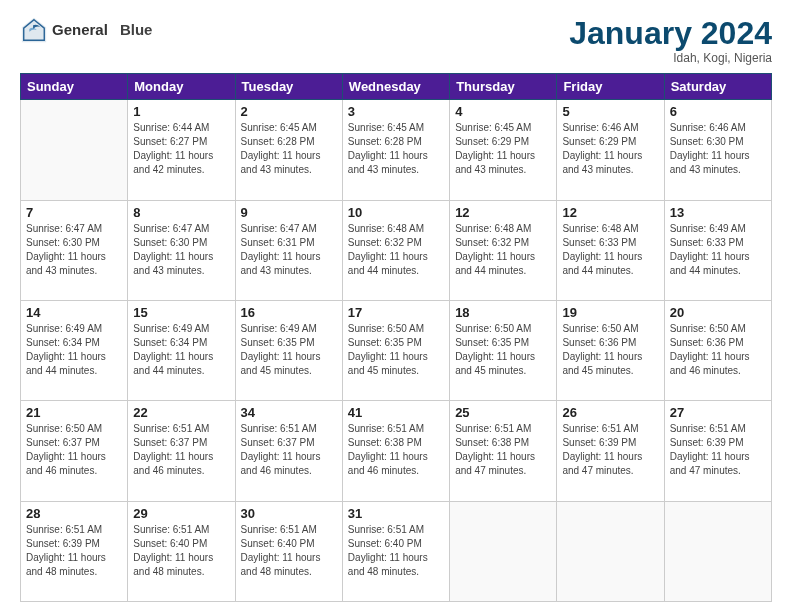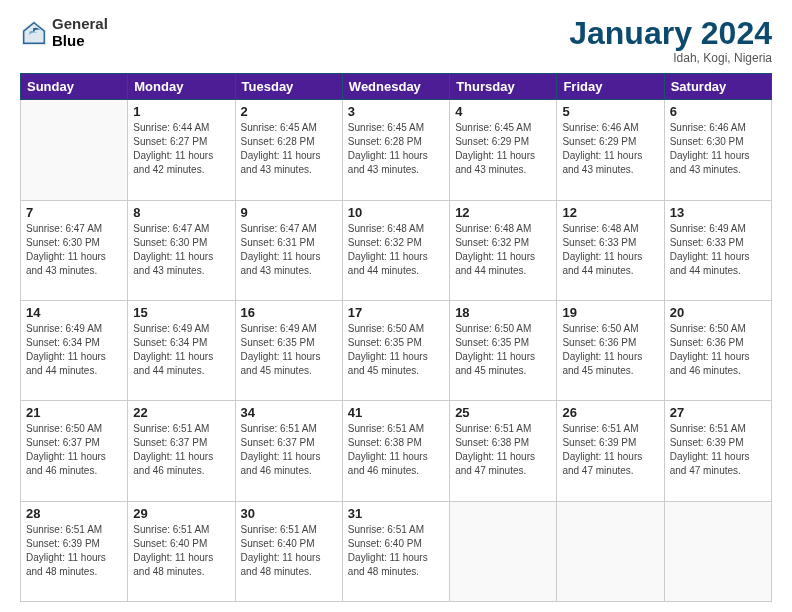--- a/index.html
+++ b/index.html
@@ -23,32 +23,33 @@
       align-items: flex-start;
       margin-bottom: 8px;
     }
     .logo {
       display: flex;
       align-items: center;
       gap: 4px;
     }
     .logo-text {
       display: flex;
-      flex-direction: column;
+      flex-direction: row;
       line-height: 1.1;
+      gap: 12px;
     }
     .logo-general {
       font-size: 15px;
       font-weight: bold;
       color: #333;
     }
     .logo-blue {
       font-size: 15px;
       font-weight: bold;
-      color: #000000;
+      color: #404040;
     }
     .logo-icon {
       width: 28px;
       height: 28px;
     }
     .title-area {
       text-align: right;
     }
     .month-title {
       font-size: 32px;

